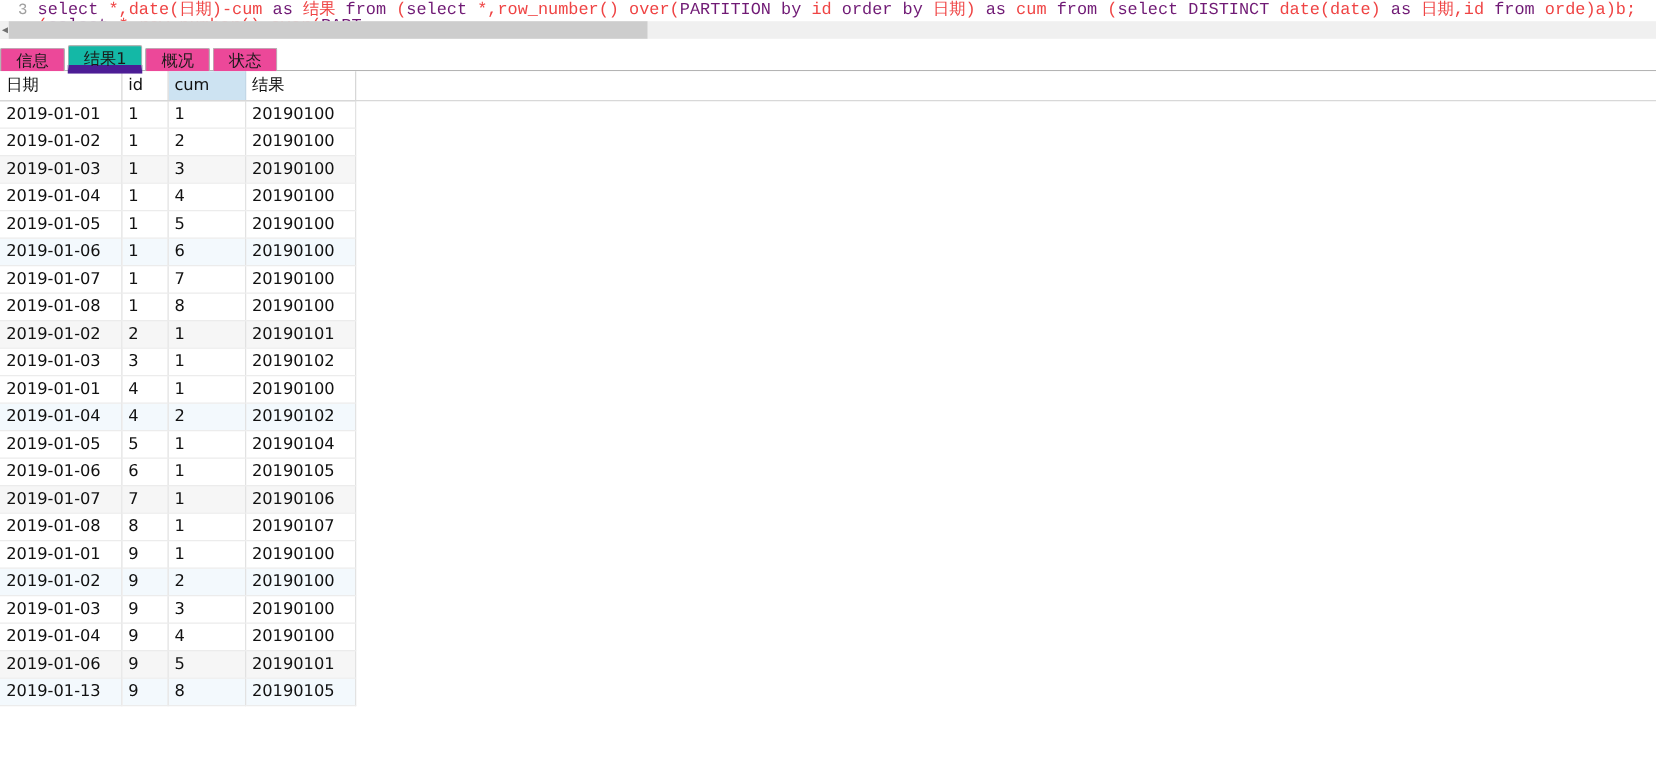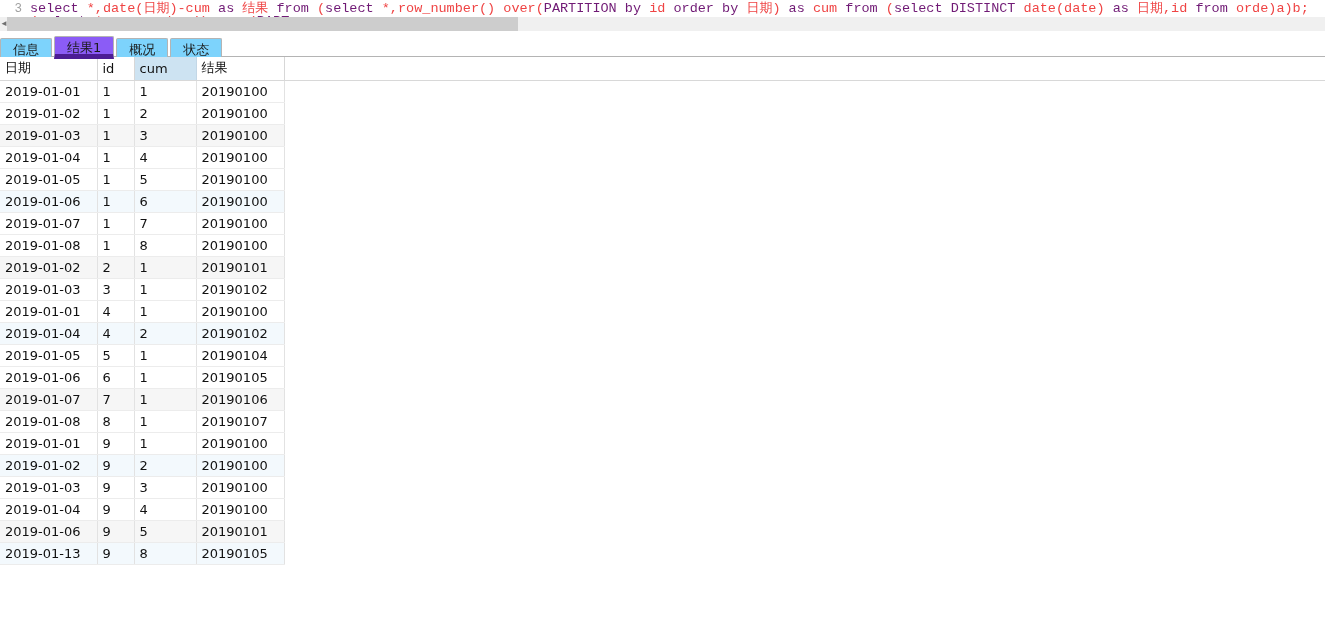--- a/index.html
+++ b/index.html
@@ -89,38 +89,38 @@
   .tabs {
     display: flex;
     align-items: flex-end;
     height: 24px;
   }
   .tab {
     height: 21px;
     line-height: 21px;
     padding: 0 12px;
     margin-right: 2px;
-    background: #7dd3fc;
+    background: #ec4899;
     border: 1px solid #b4b4b4;
     border-bottom: none;
     border-radius: 2px 2px 0 0;
     font-size: 13px;
     font-family: "DejaVu Sans", "Liberation Sans", sans-serif;
     color: #1a1a1a;
     box-sizing: border-box;
     position: relative;
     top: 2px;
   }
   .tab.active {
-    background: #8b5cf6;
+    background: #14b8a6;
     height: 23px;
     line-height: 22px;
     top: 1px;
     z-index: 3;
-    border-bottom: 5px solid #4c1d95;
+    border-bottom: 7px solid #4c1d95;
     margin-bottom: -1px;
   }
 
   
   .gridwrap {
     position: relative;
     background: #ffffff;
   }
   table.grid {
     border-collapse: collapse;

